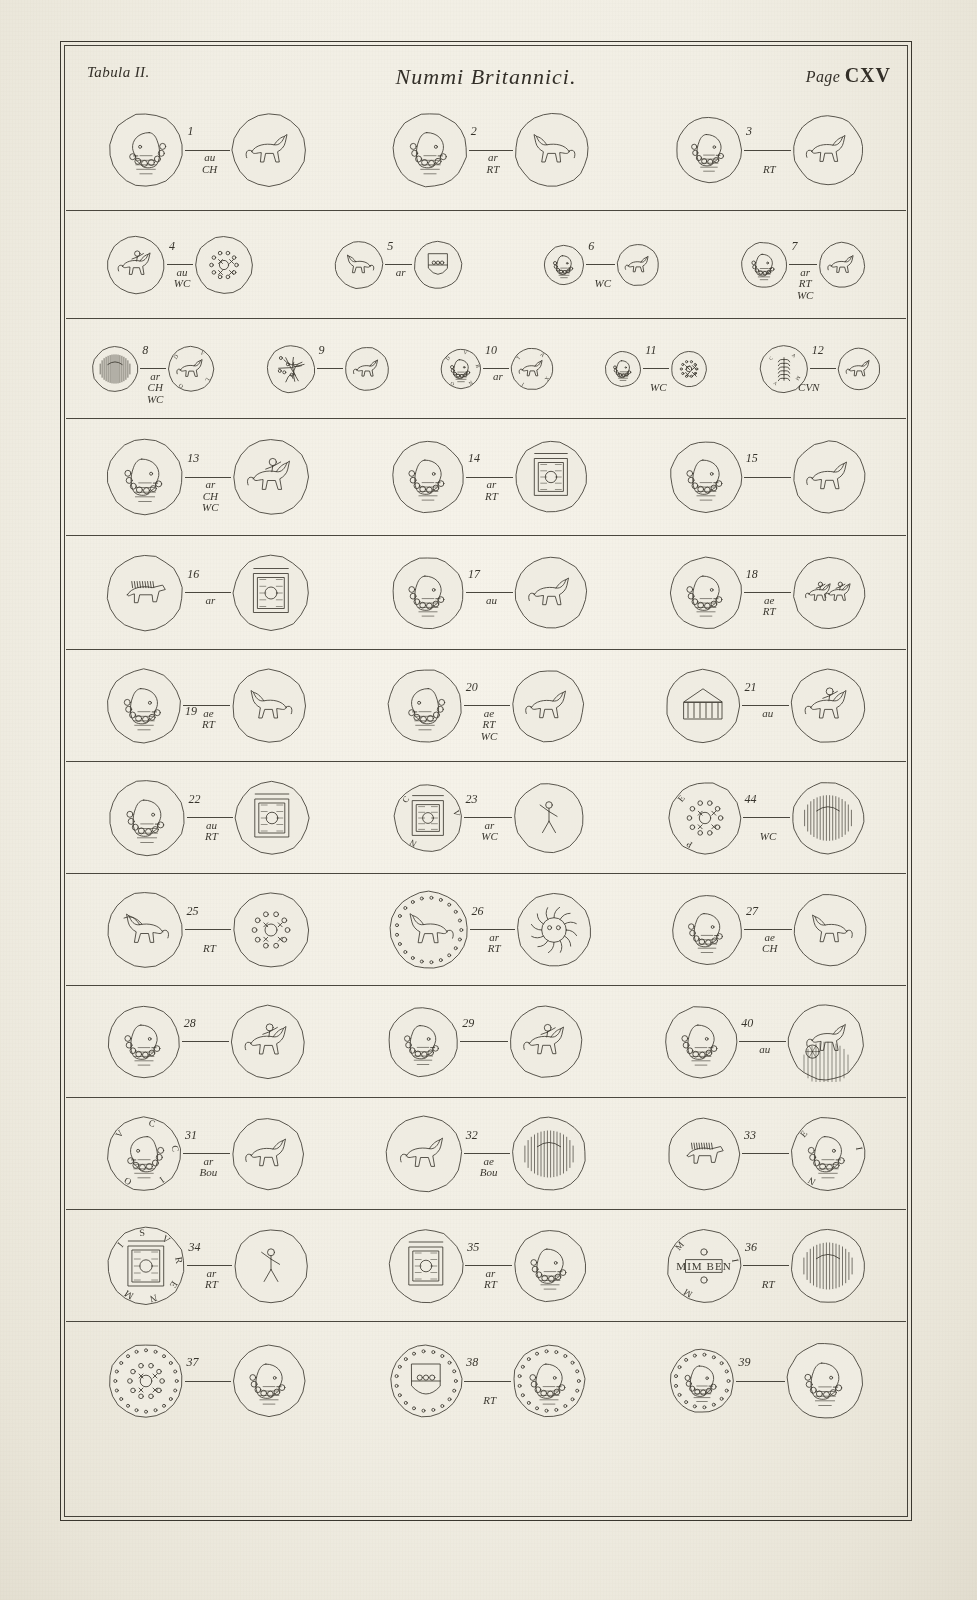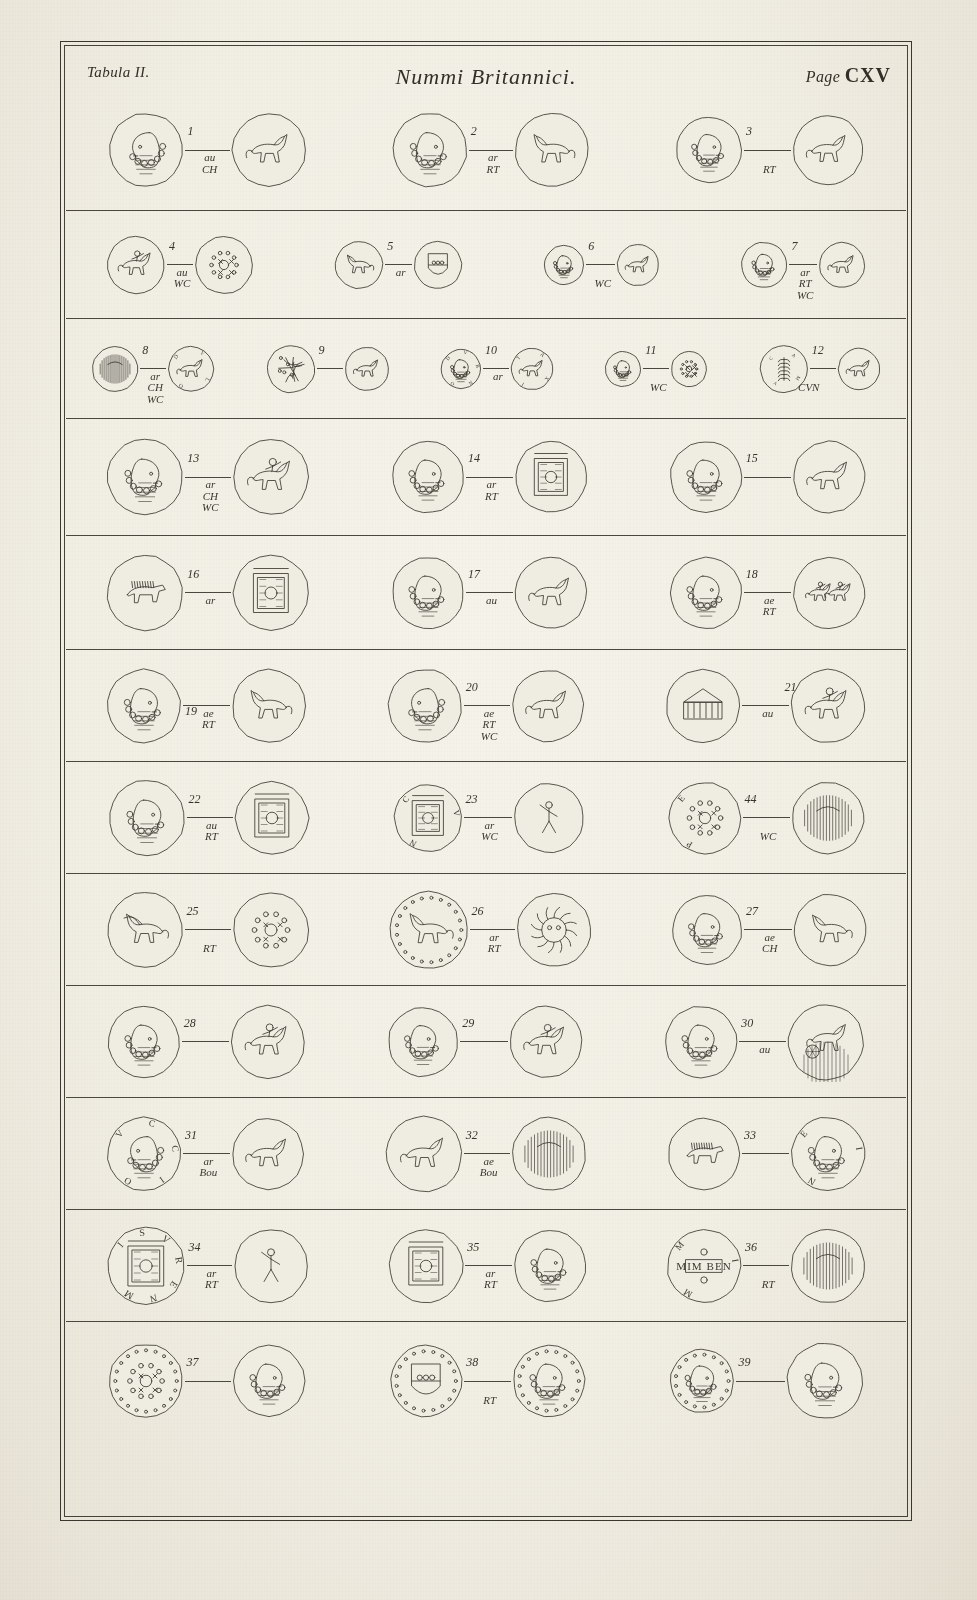--- a/index.html
+++ b/index.html
@@ -1044,21 +1044,21 @@
       <polygon points="39.0,2.1 46.6,3.3 53.7,5.9 60.1,9.9 66.1,14.6 70.9,20.6 73.3,27.9 75.2,35.2 75.7,42.9 74.0,50.4 70.4,57.1 65.7,63.1 60.5,68.6 53.9,72.4 46.6,74.6 39.0,75.0 31.3,75.1 24.0,72.7 17.8,68.2 12.2,63.2 7.3,57.3 4.6,50.2 3.2,42.8 2.3,35.1 3.8,27.6 7.8,21.0 11.6,14.3 17.8,9.9 24.2,5.9 31.5,3.6" fill="#efece2"></polygon>
       <path d="M 21.8,40.7 C 25.3,33.8 35.6,32.1 44.2,33.8 C 49.3,34.7 52.7,30.4 54.5,25.3 L 57.0,23.5 L 55.3,31.3 C 54.5,35.6 51.0,39.0 47.6,40.7 L 49.3,51.0 L 45.9,51.0 L 43.3,42.4 L 35.6,42.4 L 33.8,51.0 L 30.4,51.0 L 31.3,41.6 C 27.0,41.6 23.5,44.2 21.8,40.7 Z" fill="none"></path>
                     <path d="M 21.8,39.9 C 16.7,37.3 15.0,42.4 16.7,46.7" fill="none"></path>
                     <path d="M 44.2,33.8 C 47.6,28.7 51.0,26.1 54.5,25.3" fill="none"></path>
                     <circle cx="40.7" cy="24.4" r="3.5" fill="none"></circle>
                     <path d="M 40.7,27.8 L 39.9,33.8 M 40.7,28.7 L 48.4,24.4 M 40.7,28.7 L 33.8,31.3" fill="none"></path>
     </g>
   </svg>
               </div>
             </div>
-            <div class="num" style="left: 80px; top: 13px; margin-left: 40px;">21</div>
+            <div class="num" style="left: 80px; top: 13px;">21</div>
             <div class="meta" style="left: 80px; width: 46.5px; top: 41px;"><span>au</span></div>
           </div>
         </div>
       </div>
       <div class="row" style="height: 112px;">
         <div class="row-inner">
           <div class="group">
             <div class="coin-pair">
               <div class="coin">
                 <svg width="80" height="80" viewBox="0 0 80 80">
@@ -1494,21 +1494,21 @@
                       <line x1="46.0" y1="40.7" x2="46.0" y2="82.5"></line>
                       <line x1="50.0" y1="42.0" x2="50.0" y2="81.2"></line>
                       <line x1="54.0" y1="44.1" x2="54.0" y2="79.1"></line>
                       <line x1="58.0" y1="47.3" x2="58.0" y2="75.9"></line>
                       <line x1="62.0" y1="53.0" x2="62.0" y2="70.2"></line>
                     </g>
     </g>
   </svg>
               </div>
             </div>
-            <div class="num" style="left: 78px; top: 14px;">30</div>
+            <div class="num" style="left: 78px; top: 14px;">40</div>
             <div class="meta" style="left: 78px; width: 47px; top: 42px;"><span>au</span></div>
           </div>
         </div>
       </div>
       <div class="row" style="height: 112px;">
         <div class="row-inner">
           <div class="group">
             <div class="coin-pair">
               <div class="coin">
                 <svg width="78" height="78" viewBox="0 0 78 78">

